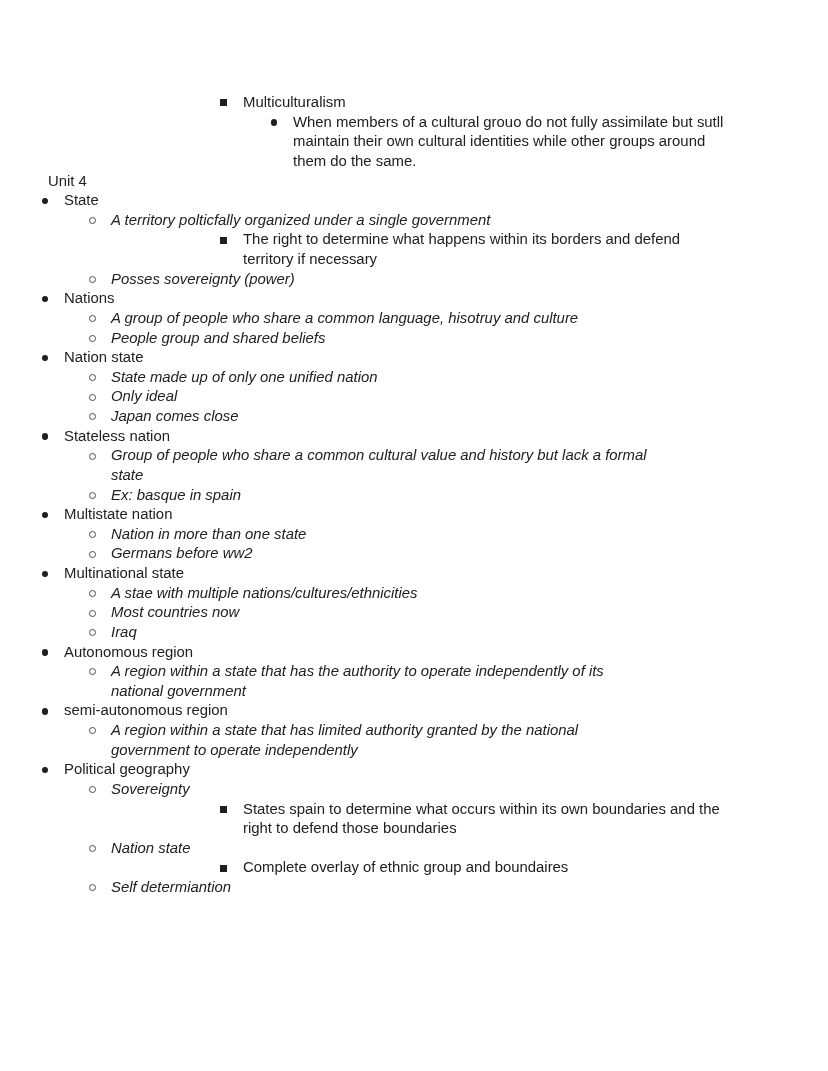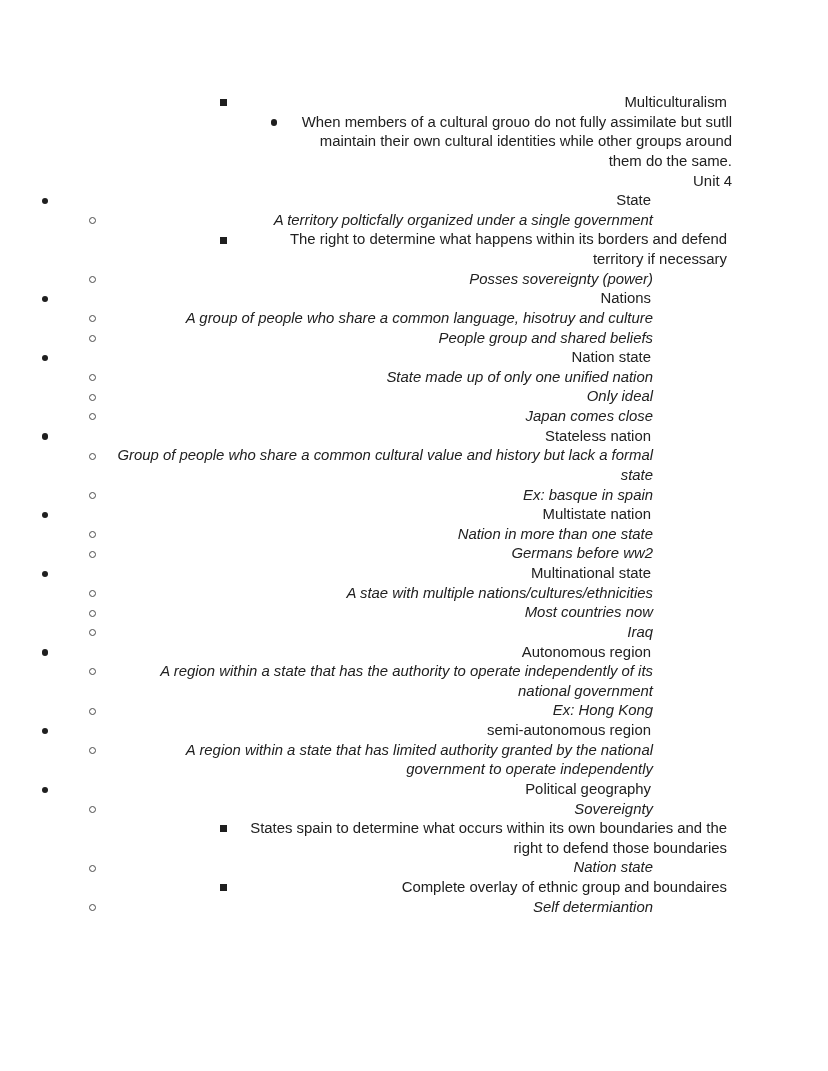--- a/index.html
+++ b/index.html
@@ -7,36 +7,35 @@
     padding: 0;
     background: #ffffff;
   }
   .page {
     position: relative;
     width: 828px;
     height: 1071px;
     background: #ffffff;
     overflow: hidden;
     font-family: "Liberation Sans", sans-serif;
-    text-align: right;
   }
   .doc-content {
     position: absolute;
     top: 93px;
     left: 0;
     right: 0;
   }
   .line {
     position: relative;
     font-size: 14.9px;
     line-height: 19.62px;
     color: #212121;
     -webkit-font-smoothing: antialiased;
   }
-  .ind0 { margin-left: 96px;  width: 636px; }
+  .ind0 { margin-left: 48px;  width: 636px; }
   .ind1 { margin-left: 64px; width: 587px; }
   .ind2 { margin-left: 111px; width: 542px; font-style: italic; }
   .ind3 { margin-left: 243px; width: 484px; }
   .ind4 { margin-left: 293px; width: 439px; }
 
   .bullet {
     position: absolute;
     display: block;
   }
   .bullet.disc {
@@ -89,21 +88,20 @@
       <div class="line ind2"><span class="bullet circle"></span><span class="txt">Ex: basque in spain</span></div>
       <div class="line ind1"><span class="bullet disc"></span><span class="txt">Multistate nation</span></div>
       <div class="line ind2"><span class="bullet circle"></span><span class="txt">Nation in more than one state</span></div>
       <div class="line ind2"><span class="bullet circle"></span><span class="txt">Germans before ww2</span></div>
       <div class="line ind1"><span class="bullet disc"></span><span class="txt">Multinational state</span></div>
       <div class="line ind2"><span class="bullet circle"></span><span class="txt">A stae with multiple nations/cultures/ethnicities</span></div>
       <div class="line ind2"><span class="bullet circle"></span><span class="txt">Most countries now</span></div>
       <div class="line ind2"><span class="bullet circle"></span><span class="txt">Iraq</span></div>
       <div class="line ind1"><span class="bullet disc"></span><span class="txt">Autonomous region</span></div>
       <div class="line ind2"><span class="bullet circle"></span><span class="txt">A region within a state that has the authority to operate independently of its national government</span></div>
-      <div class="line ind2"><span class="bullet circle"></span><span class="txt">Ex: Hong Kong</span></div>
       <div class="line ind1"><span class="bullet disc"></span><span class="txt">semi-autonomous region</span></div>
       <div class="line ind2"><span class="bullet circle"></span><span class="txt">A region within a state that has limited authority granted by the national government to operate independently</span></div>
       <div class="line ind1"><span class="bullet disc"></span><span class="txt">Political geography</span></div>
       <div class="line ind2"><span class="bullet circle"></span><span class="txt">Sovereignty</span></div>
       <div class="line ind3"><span class="bullet square"></span><span class="txt">States spain to determine what occurs within its own boundaries and the right to defend those boundaries</span></div>
       <div class="line ind2"><span class="bullet circle"></span><span class="txt">Nation state</span></div>
       <div class="line ind3"><span class="bullet square"></span><span class="txt">Complete overlay of ethnic group and boundaires</span></div>
       <div class="line ind2"><span class="bullet circle"></span><span class="txt">Self determiantion</span></div>
     </div>
 </div>

